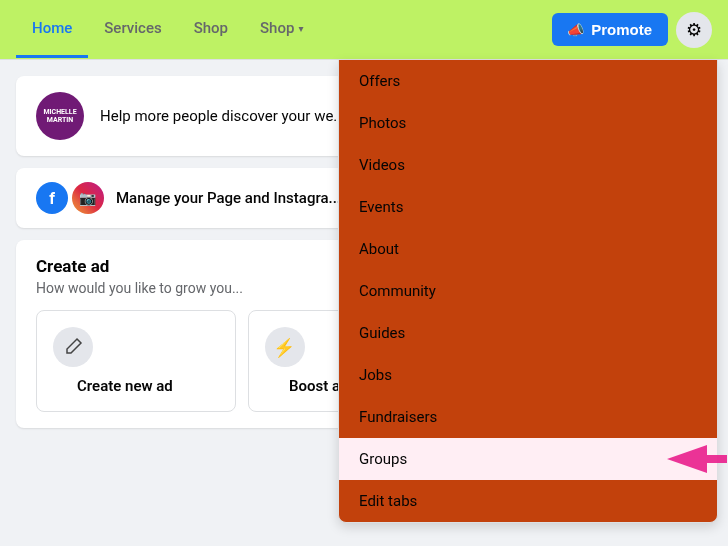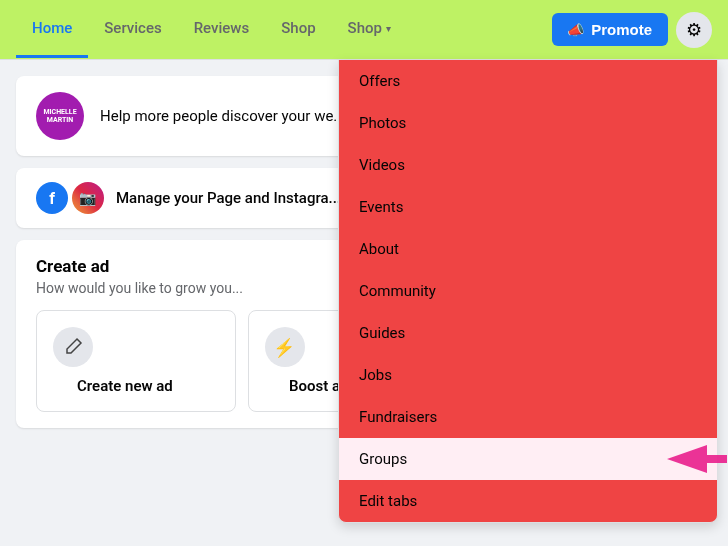--- a/index.html
+++ b/index.html
@@ -106,21 +106,21 @@
       align-items: center;
       gap: 16px;
       margin-bottom: 12px;
       box-shadow: 0 1px 2px rgba(0,0,0,0.1);
     }
 
     .page-avatar {
       width: 48px;
       height: 48px;
       border-radius: 50%;
-      background: #a21caf;
+      background: #701a75;
       display: flex;
       align-items: flex-start;
       justify-content: center;
       overflow: hidden;
       flex-shrink: 0;
     }
 
     .page-avatar-inner {
       width: 100%;
       height: 100%;
@@ -262,21 +262,21 @@
       color: #050505;
       margin-left: 24px;
     }
 
     
     .dropdown-overlay {
       position: absolute;
       top: 60px;
       left: 338px;
       width: 380px;
-      background: #ef4444;
+      background: #c2410c;
       border-radius: 0 0 8px 8px;
       box-shadow: 0 4px 12px rgba(0,0,0,0.15);
       z-index: 100;
       border: 1px solid #dddfe2;
       border-top: none;
     }
 
     .dropdown-item {
       padding: 12px 20px;
       font-size: 15px;
@@ -289,21 +289,20 @@
       background: #ffeef4;
     }
   </style>
 </head>
 <body>
 
 <div class="nav-bar">
   <div class="nav-tabs">
     <div class="nav-tab active">Home</div>
     <div class="nav-tab">Services</div>
-    <div class="nav-tab">Reviews</div>
     <div class="nav-tab">Shop</div>
     <div class="nav-tab more">
       <span>Shop</span>
       <span class="chevron">▾</span>
     </div>
   </div>
   <button class="promote-btn">
     <span class="megaphone">📣</span>
     <span>Promote</span>
   </button>

